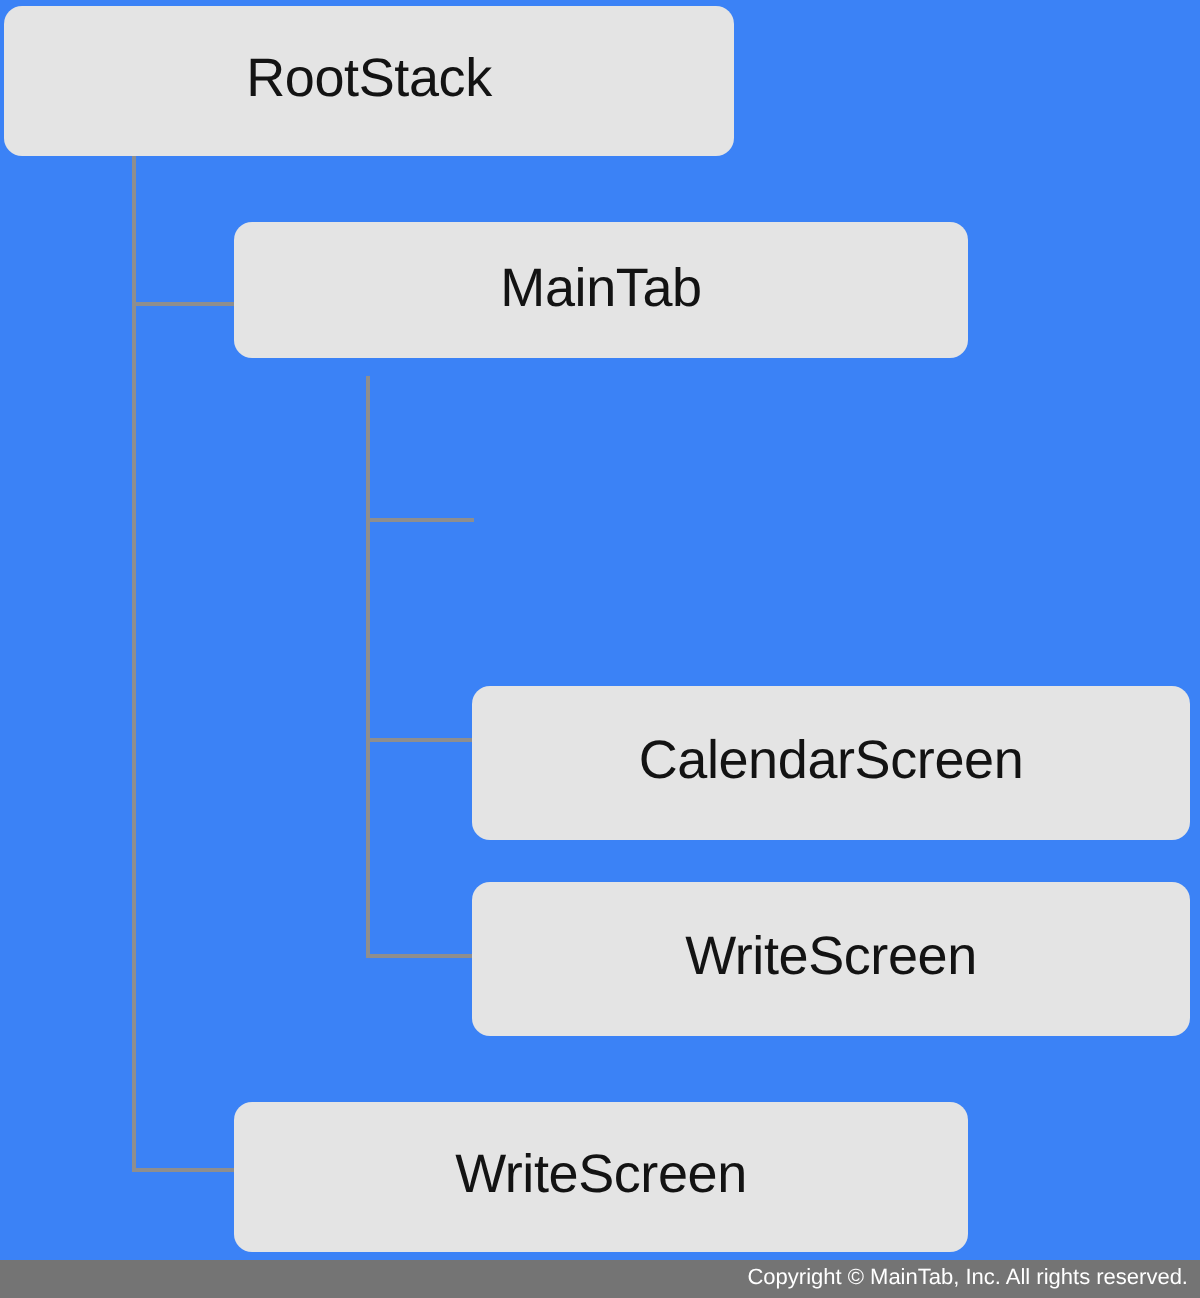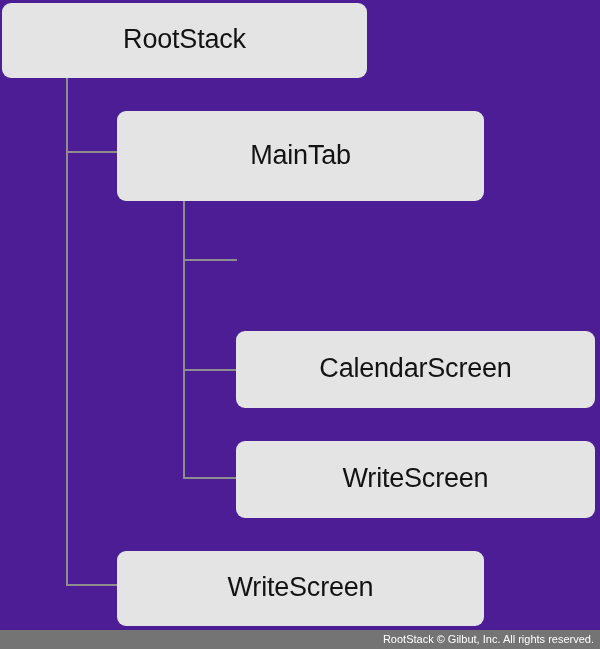--- a/index.html
+++ b/index.html
@@ -7,21 +7,21 @@
     padding: 0;
     background: #ffffff;
   }
   body {
     font-family: "Liberation Sans", sans-serif;
   }
   #canvas {
     position: relative;
     width: 600px;
     height: 649px;
-    background: #4c1d95;
+    background: #3b82f6;
     overflow: hidden;
   }
   .node {
     position: absolute;
     background: #e4e4e4;
     border-radius: 9px;
     display: flex;
     align-items: center;
     justify-content: center;
     color: #131313;
@@ -45,23 +45,23 @@
     z-index: 1;
   }
   .hline {
     position: absolute;
     height: 2px;
     background: #8e8e8e;
     z-index: 1;
   }
   
   #node-rootstack  { left: 2px;   top: 3px;   width: 365px; height: 75px; }
-  #node-maintab    { left: 117px; top: 111px; width: 367px; height: 90px; }
+  #node-maintab    { left: 117px; top: 111px; width: 367px; height: 68px; }
   #node-feeds      { left: 236px; top: 221px; width: 359px; height: 77px; }
-  #node-calendar   { left: 236px; top: 331px; width: 359px; height: 77px; }
+  #node-calendar   { left: 236px; top: 343px; width: 359px; height: 77px; }
   #node-search     { left: 236px; top: 441px; width: 359px; height: 77px; }
   #node-write      { left: 117px; top: 551px; width: 367px; height: 75px; justify-content: center; }
 
   
   #trunk-root      { left: 66px;  top: 78px;  height: 508px; }
   #branch-maintab  { left: 66px;  top: 151px; width: 52px; }
   #branch-write    { left: 66px;  top: 584px; width: 52px; }
 
   
   #trunk-maintab   { left: 183px; top: 188px; height: 291px; }
@@ -119,15 +119,15 @@
 
   <div class="node" id="node-search">
     <span class="node-label">WriteScreen</span>
   </div>
 
   <div class="node" id="node-write">
     <span class="node-label">WriteScreen</span>
   </div>
 
   <div id="footer-bar"></div>
-  <div id="footer-text">RootStack © Gilbut, Inc. All rights reserved.</div>
+  <div id="footer-text">Copyright © MainTab, Inc. All rights reserved.</div>
 
 </div>
 
 </body></html>

